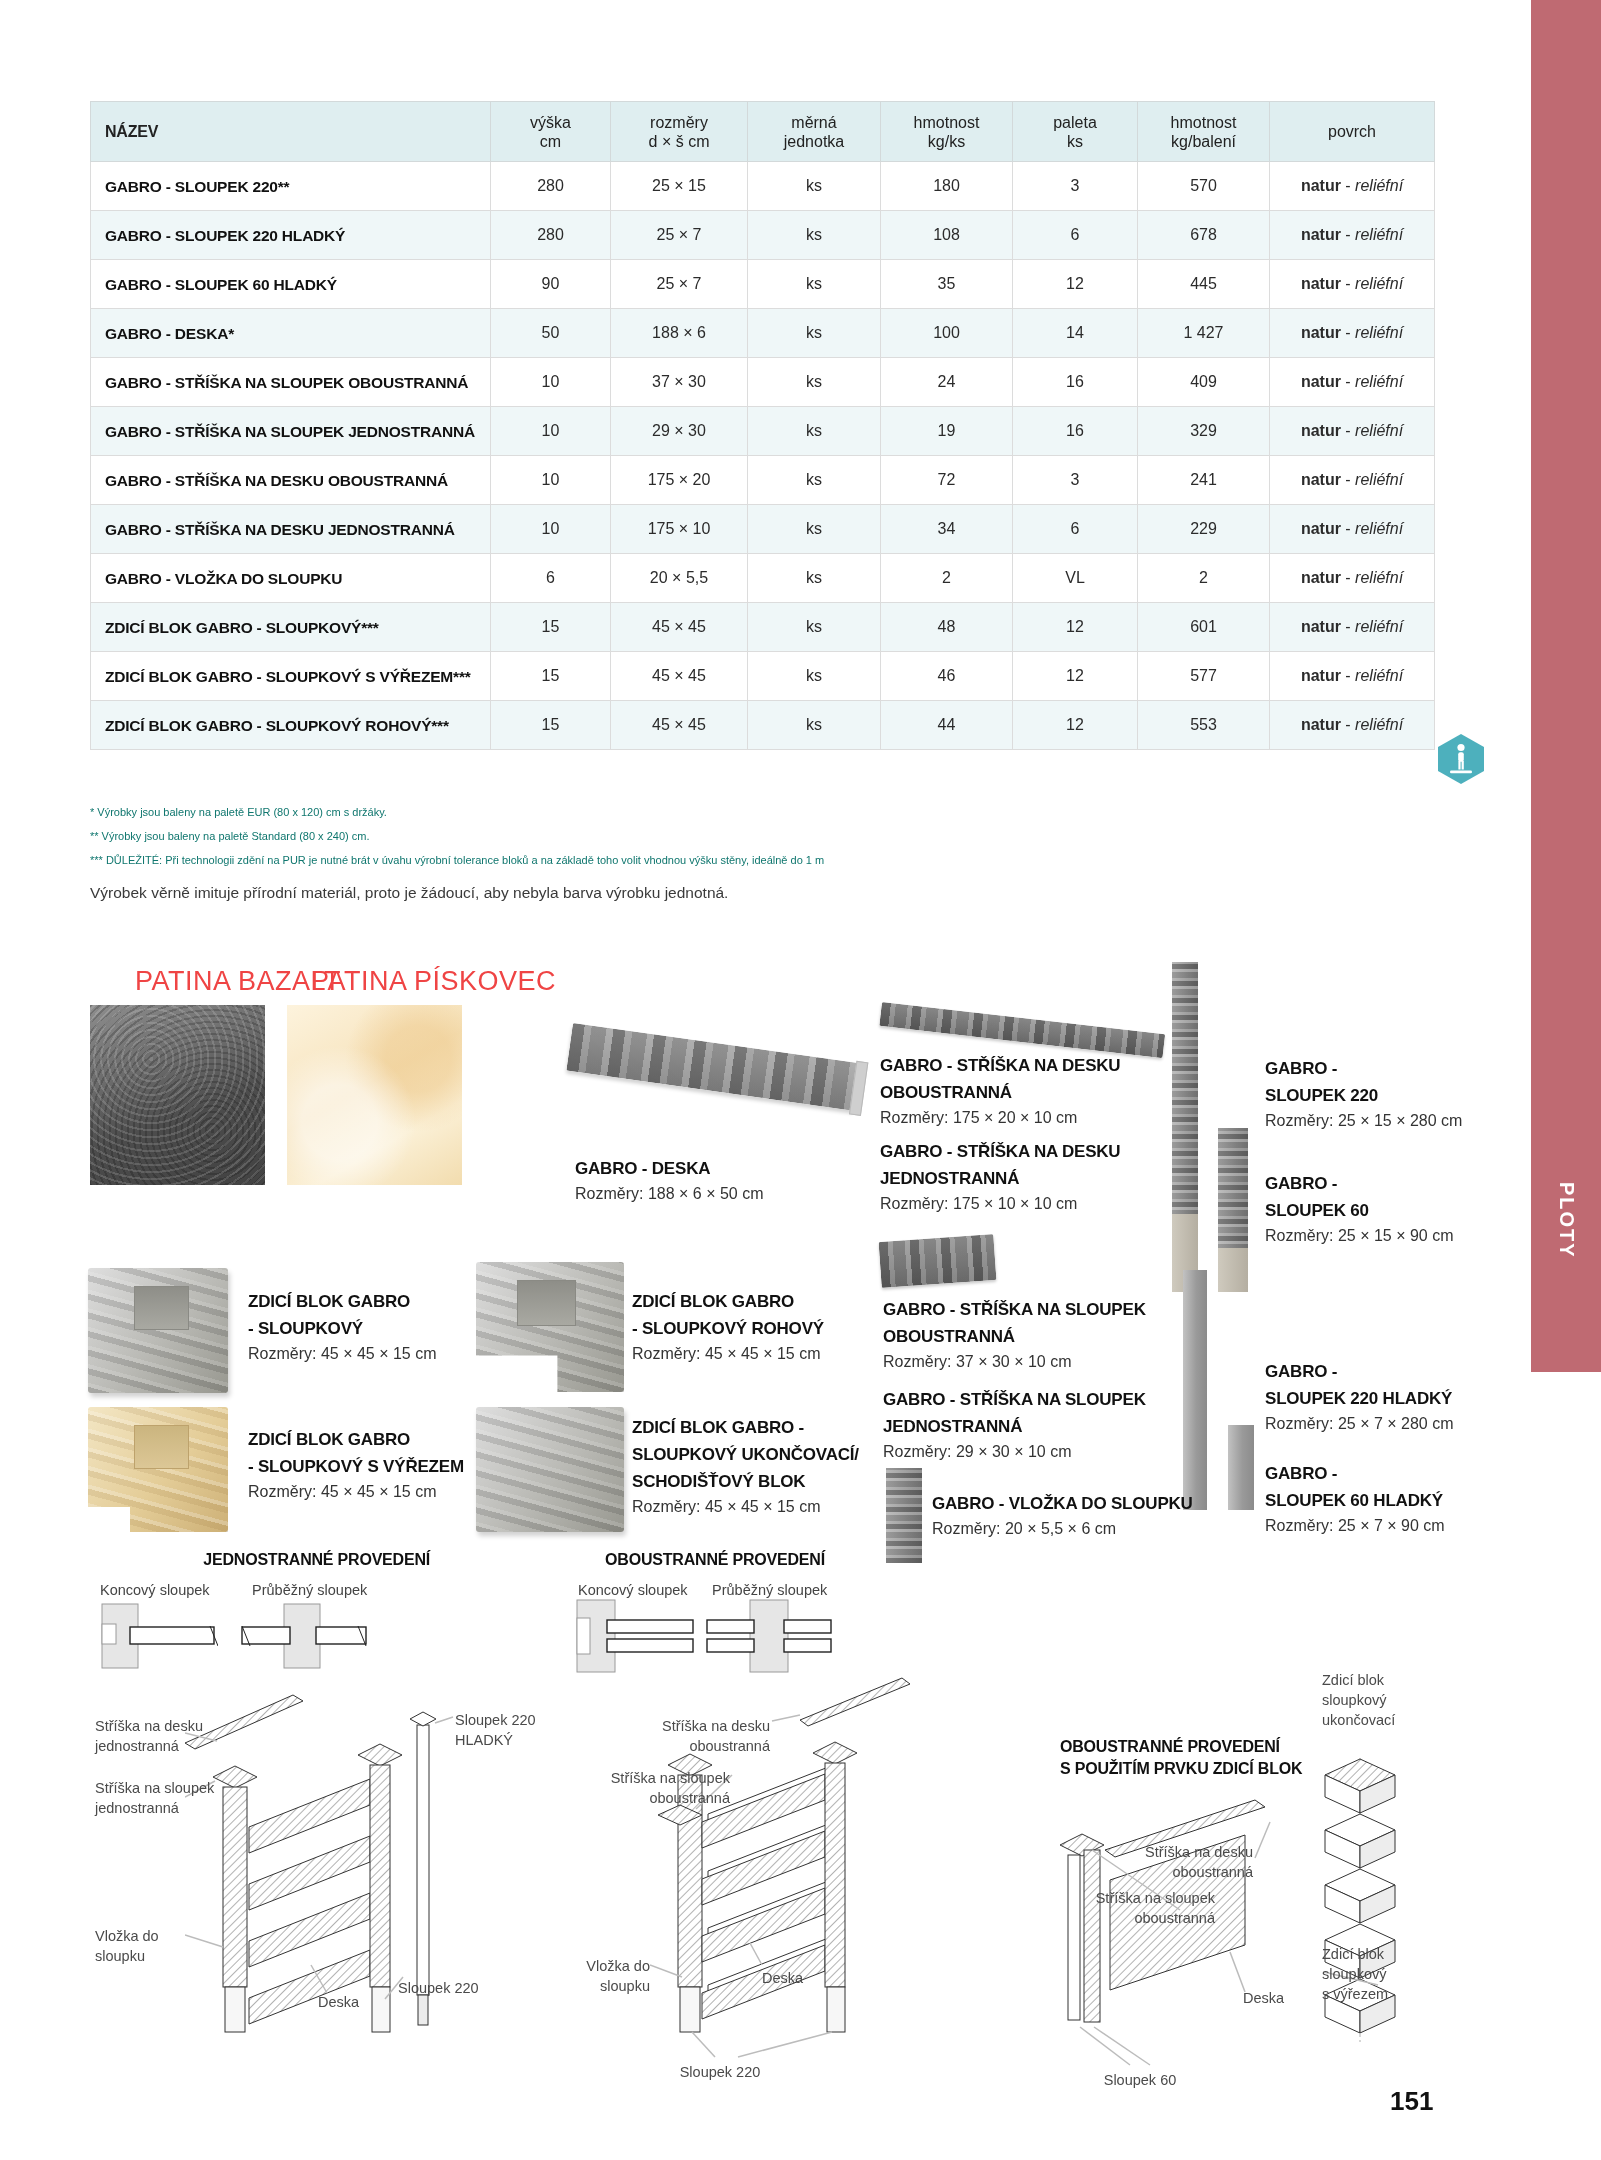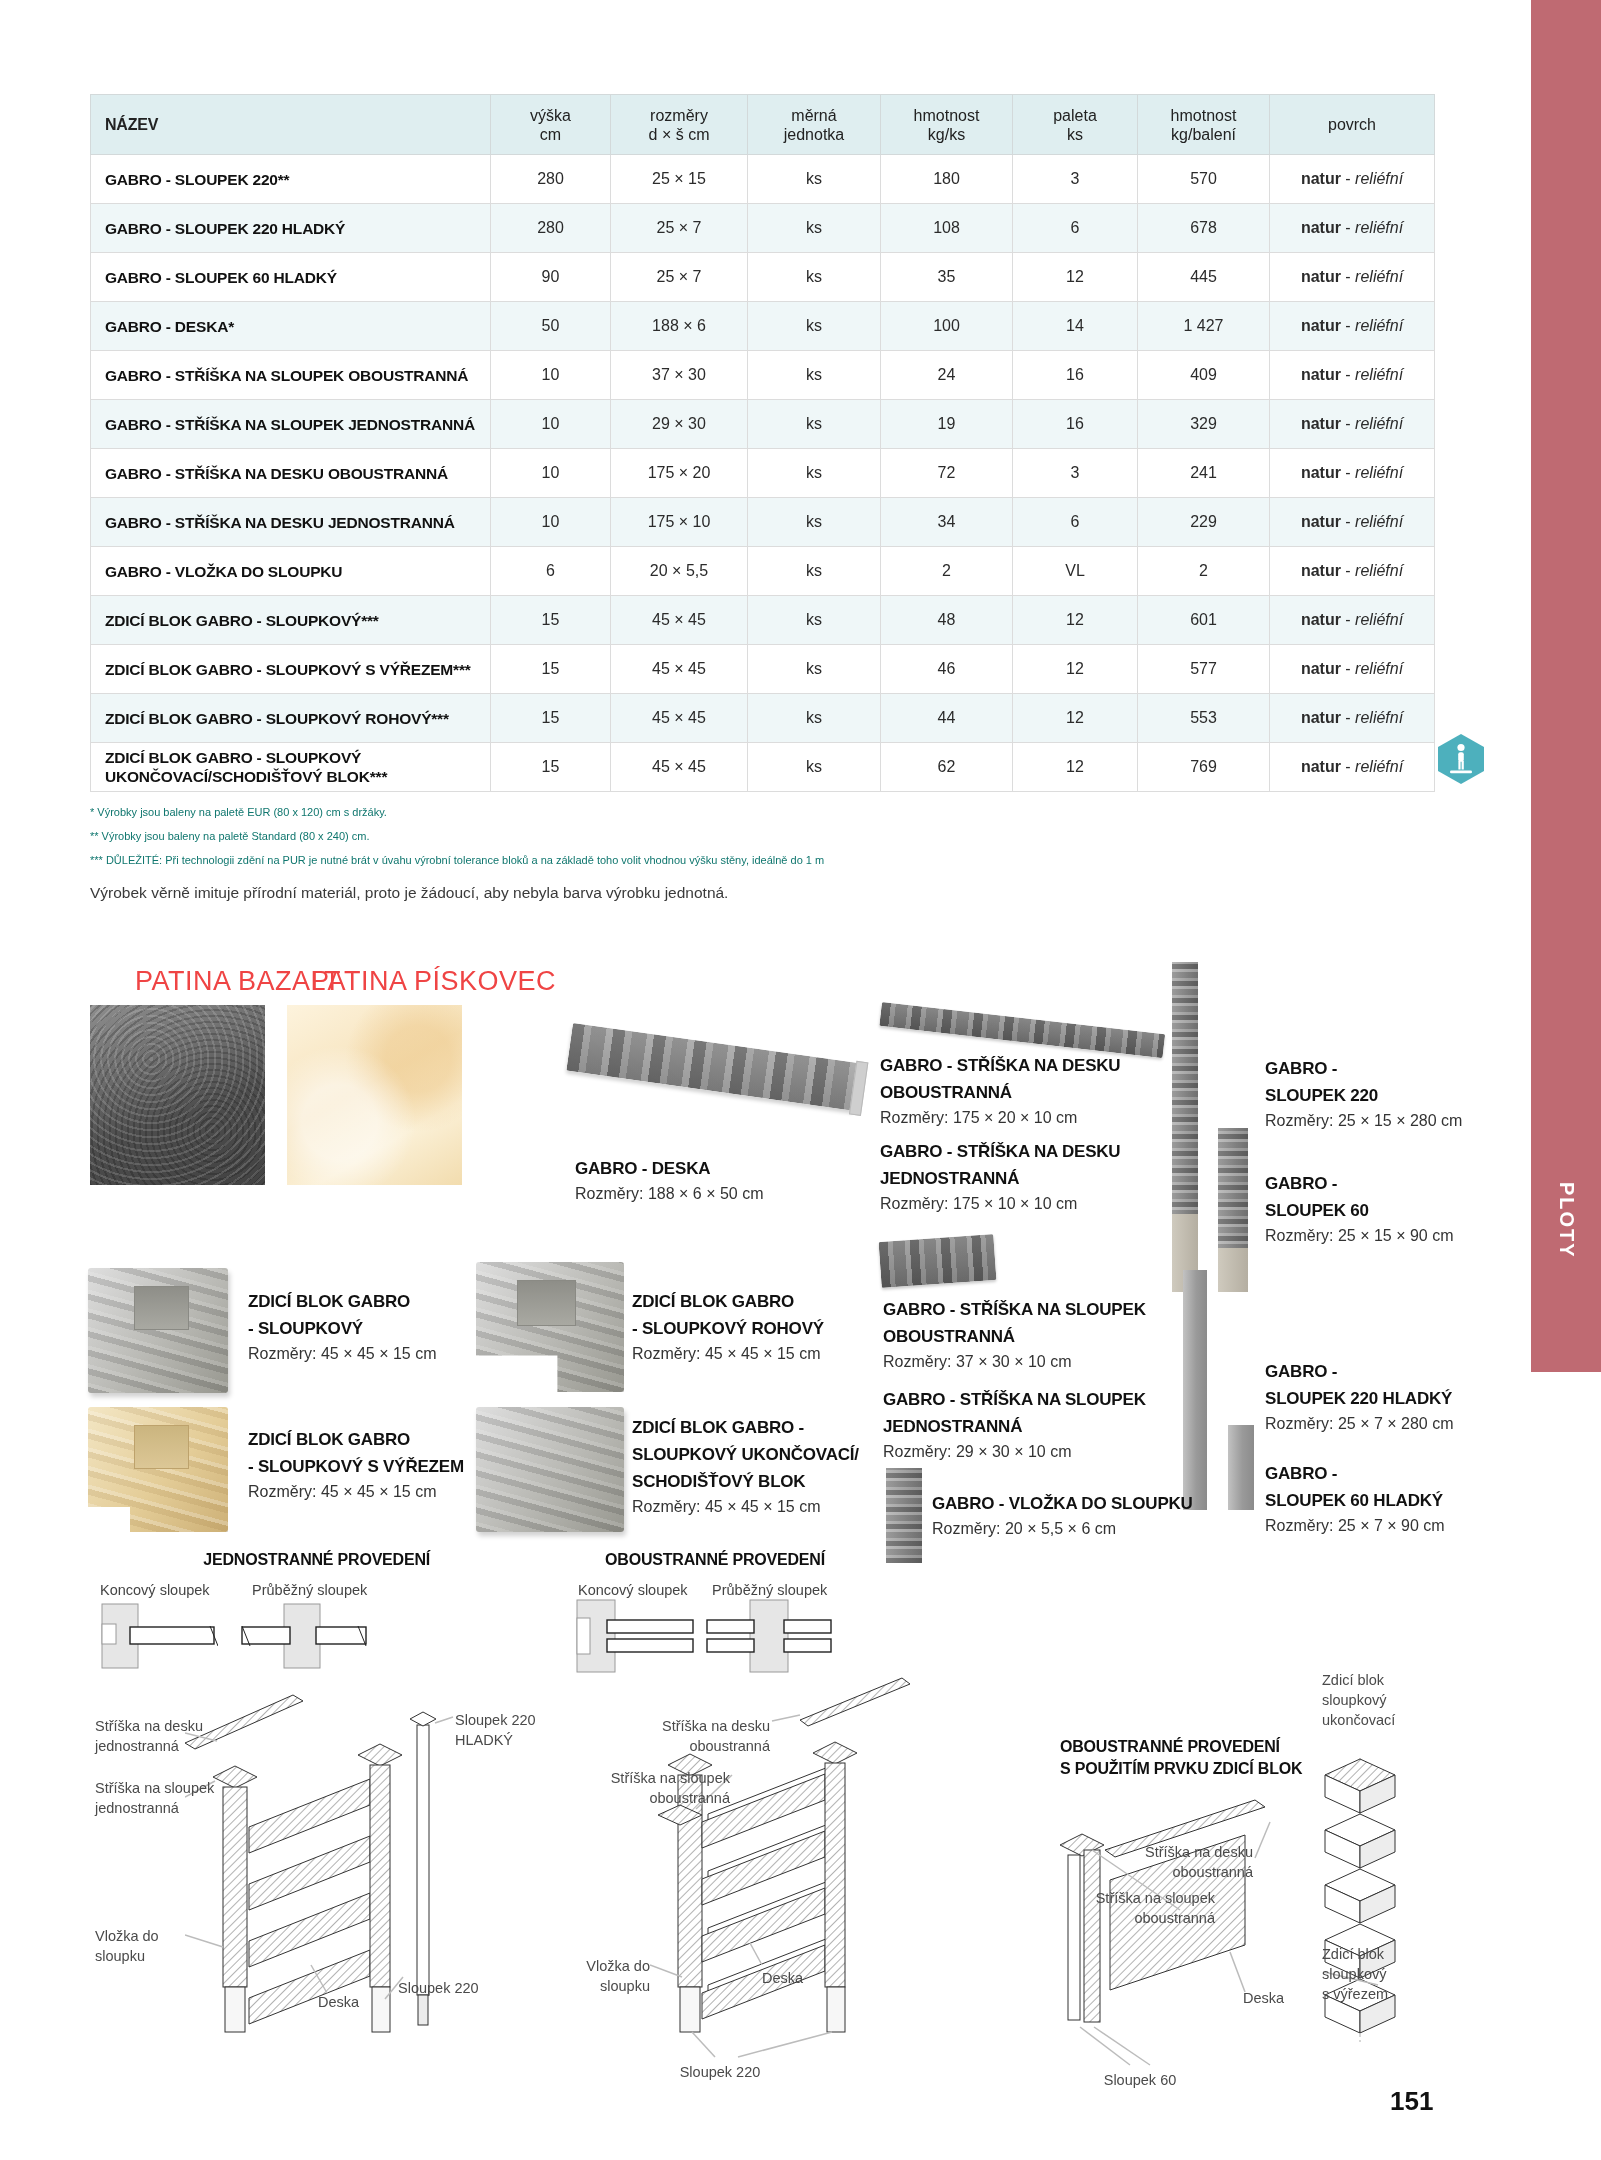--- a/index.html
+++ b/index.html
@@ -12,21 +12,21 @@
 
   
   #sidebar{left:1531px;top:0;width:70px;height:1372px;background:#bf6a72;}
   #sidebar-label{
     position:absolute;left:0;top:1120px;width:70px;height:200px;
     display:flex;align-items:center;justify-content:center;
     writing-mode:vertical-rl;color:#fff;font-weight:700;font-size:20px;letter-spacing:2px;
   }
 
   
-  #spec-table-wrap{left:90px;top:94px;width:1344px;}
+  #spec-table-wrap{left:90px;top:101px;width:1344px;}
   table{border-collapse:collapse;table-layout:fixed;width:1344px;font-size:16px;}
   thead th{
     background:#dfeef0;font-weight:400;text-align:center;vertical-align:middle;
     height:59px;border:1px solid #d3d9da;line-height:19px;color:#222;padding:0 4px;
   }
   thead th.col-nazev{text-align:left;padding-left:14px;font-weight:700;font-size:16px;letter-spacing:-0.2px;}
   tbody td{
     border:1px solid #dcdcdc;height:44px;text-align:center;color:#2b2b2b;
     padding:2px 4px;background:#fff;
   }
@@ -276,30 +276,20 @@
           <td class="povrch"><b>natur</b> - <i>reliéfní</i></td>
         </tr>
         <tr>
           <td class="name">ZDICÍ BLOK GABRO - SLOUPKOVÝ ROHOVÝ***</td>
           <td>15</td>
           <td>45 × 45</td>
           <td>ks</td>
           <td>44</td>
           <td>12</td>
           <td>553</td>
-          <td class="povrch"><b>natur</b> - <i>reliéfní</i></td>
-        </tr>
-        <tr>
-          <td class="name">ZDICÍ BLOK GABRO - SLOUPKOVÝ UKONČOVACÍ/SCHODIŠŤOVÝ BLOK***</td>
-          <td>15</td>
-          <td>45 × 45</td>
-          <td>ks</td>
-          <td>62</td>
-          <td>12</td>
-          <td>769</td>
           <td class="povrch"><b>natur</b> - <i>reliéfní</i></td>
         </tr>
       </tbody>
   </table>
 </div>
 
 <svg class="abs" style="left:1438px;top:734px" width="46" height="50" viewBox="0 0 46 50">
   <polygon points="23,0 46,13 46,37 23,50 0,37 0,13" fill="#4db0bd"></polygon>
   <circle cx="23" cy="13.5" r="3.6" fill="#fff"></circle>
   <rect x="20.2" y="18.2" width="5.6" height="9.5" rx="2" fill="#fff"></rect>

